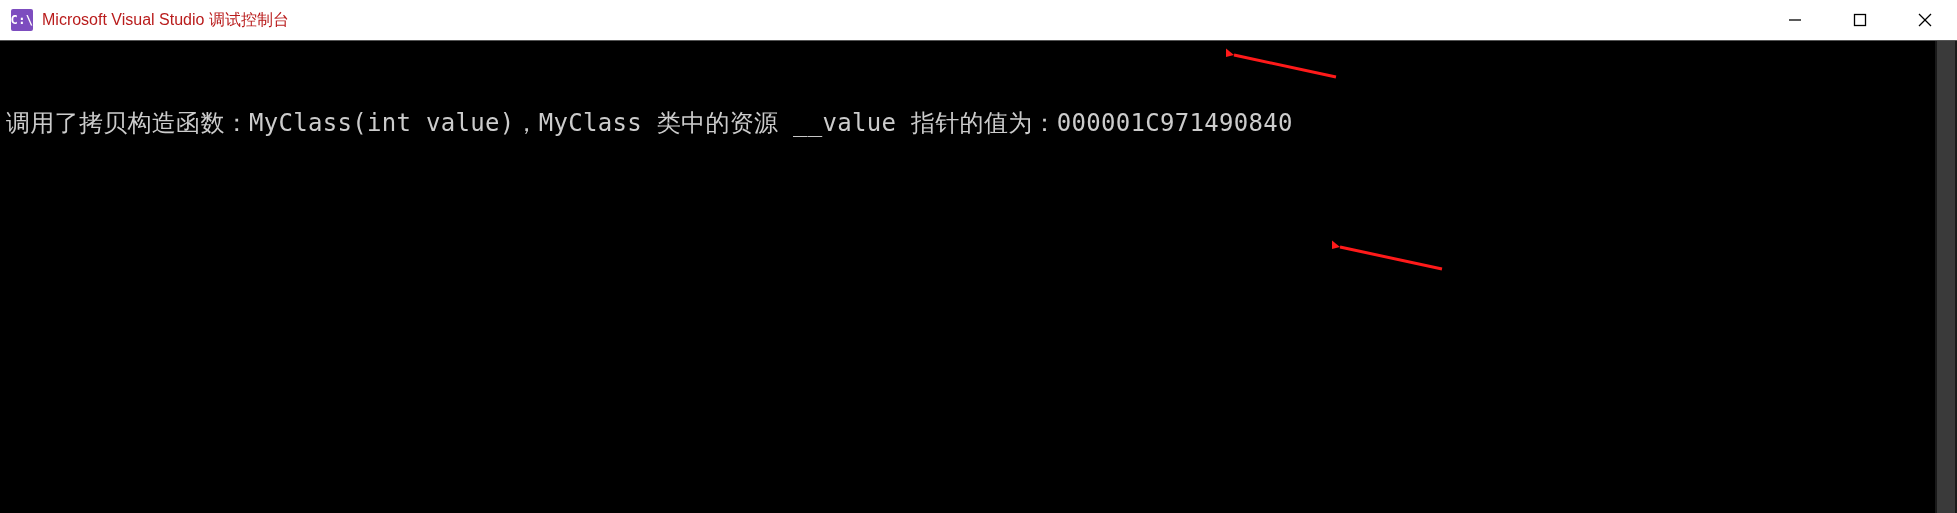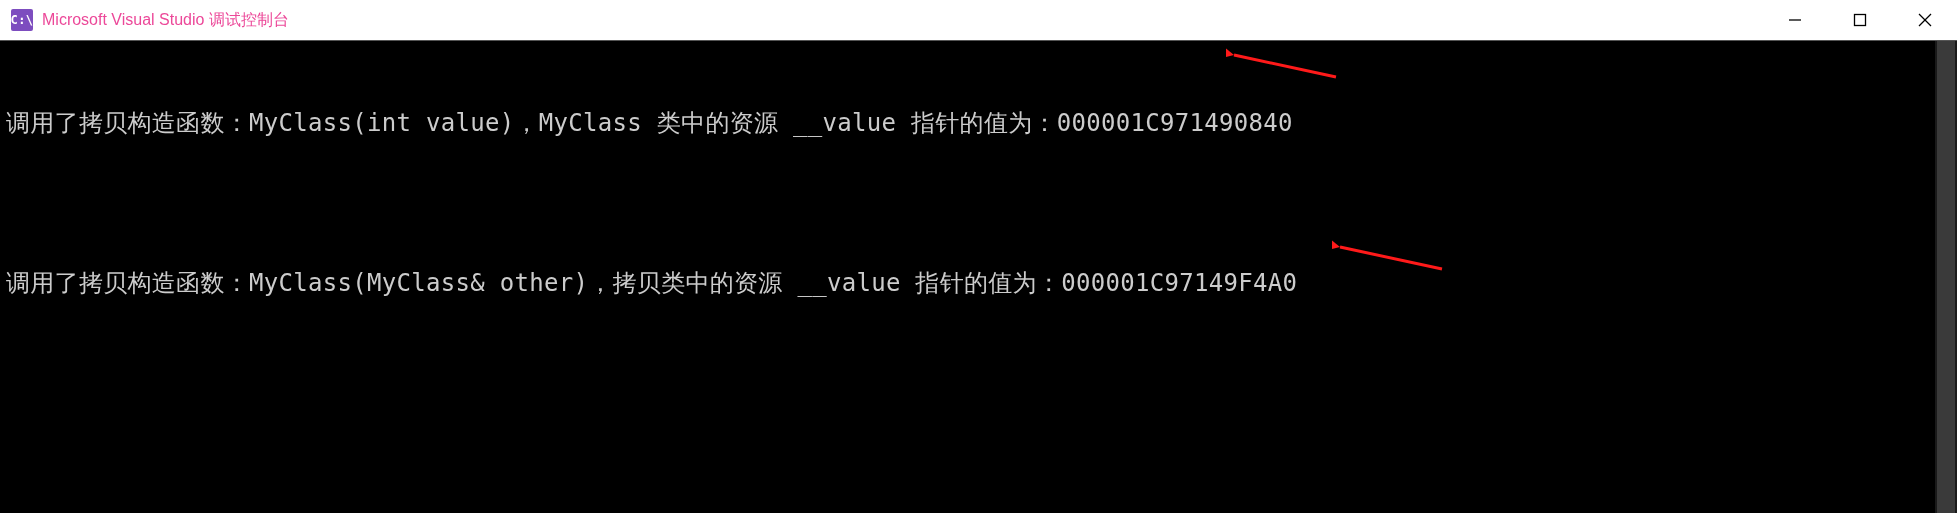--- a/index.html
+++ b/index.html
@@ -38,21 +38,21 @@
   }
   .app-icon span {
     color: #ffffff;
     font-size: 12px;
     font-weight: bold;
     letter-spacing: 0.5px;
     font-family: Consolas, monospace;
   }
   .title-text {
     font-size: 16px;
-    color: #ec4899;
+    color: #b91c1c;
     white-space: nowrap;
   }
   .win-controls {
     position: absolute;
     right: 0;
     top: 0;
     height: 40px;
     display: flex;
   }
   .win-btn {
@@ -136,21 +136,20 @@
           <line x1="13" y1="1" x2="1" y2="13" stroke="#000" stroke-width="1.3"></line>
         </svg>
       </div>
     </div>
   </div>
 
   <div class="client">
     <div class="console">
       <span class="console-line">调用了拷贝构造函数：MyClass(int value)，MyClass 类中的资源 __value 指针的值为：000001C971490840</span>
       <span class="console-line"></span>
-      <span class="console-line">调用了拷贝构造函数：MyClass(MyClass&amp; other)，拷贝类中的资源 __value 指针的值为：000001C97149F4A0</span>
       <span class="console-line"></span>
       
       <span class="console-line"></span>
       
       <span class="console-line"></span>
       
       
       
       
     </div>

